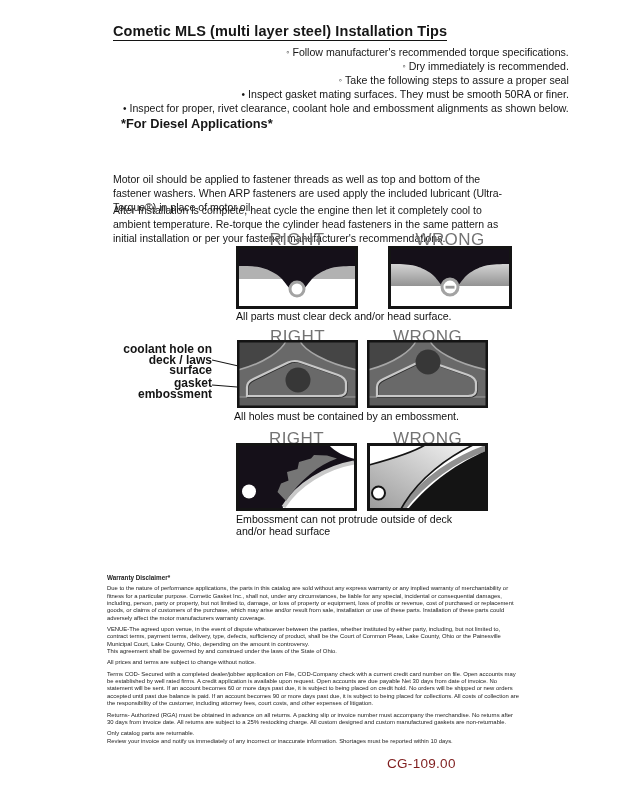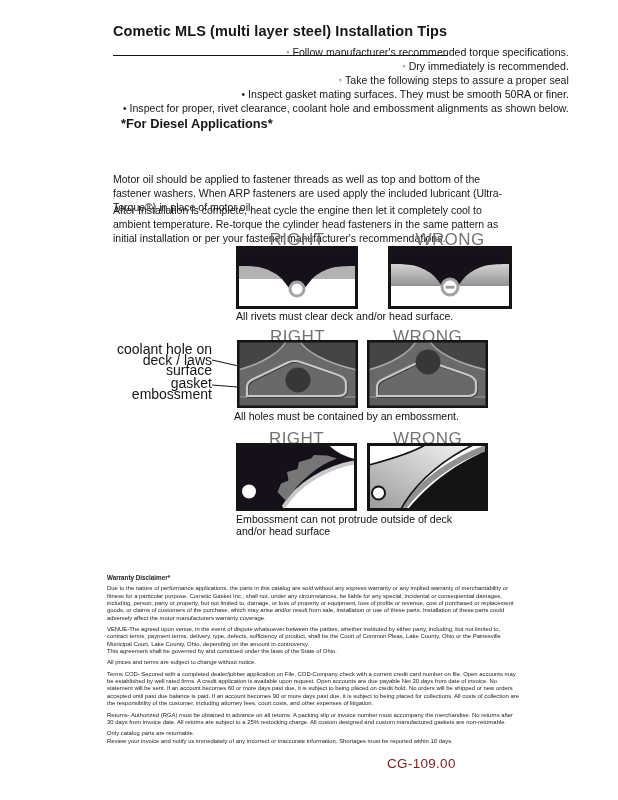--- a/index.html
+++ b/index.html
@@ -5,40 +5,40 @@
   * { margin:0; padding:0; box-sizing:border-box; }
   html,body { background:#e8e8e8; }
   .page {
     position:relative; width:618px; height:800px; background:#ffffff;
     font-family:"Liberation Sans", sans-serif; color:#161616; overflow:hidden;
     margin:0 auto;
   }
   .title {
     position:absolute; left:113px; top:23px;
     font-size:14.5px; font-weight:bold; letter-spacing:0.1px;
-    border-bottom:1.6px solid #141414; padding-bottom:16px;
+    border-bottom:1.6px solid #141414; padding-bottom:1px;
   }
   .bullets { position:absolute; left:106px; top:45px; font-size:10.6px; }
   .bullet-line { height:14px; line-height:14px; white-space:nowrap;text-align:right; }
   .bullet-line.sub { padding-left:17px; }
   .glyph-o { font-size:9px; vertical-align:1px; margin-right:3px; }
   .glyph-d { font-size:10px; margin-right:3px; }
 
   .diesel-heading { position:absolute; left:113px; top:116px; font-size:12.8px; font-weight:bold;margin-left:8px; }
   .body-par { position:absolute; left:113px; width:404px; font-size:10.5px; line-height:14px;margin-top:40px; }
   .p1 { top:132px; }
   .p2 { top:163px; }
   .note { top:206px; width:420px; }
 
   .rw-label { position:absolute; font-size:17px; letter-spacing:0.4px; text-align:center; color:#737373; }
   .panel { position:absolute; }
   .panel svg { display:block; }
   .caption { position:absolute; font-size:10.6px; line-height:11.5px; color:#111; }
 
-  .ann { position:absolute; font-size:14px; line-height:10.6px; text-align:right; width:96px; color:#141414; }
+  .ann { position:absolute; font-size:12px; line-height:10.6px; text-align:right; width:96px; color:#141414;font-weight:bold; }
   .leader { position:absolute; pointer-events:none; }
 
   .disclaimer { position:absolute; left:107px; top:574px; width:412px; font-size:5.9px; line-height:7.35px; color:#222; }
   .disclaimer .dh { font-weight:bold; font-size:6.3px; }
   .disclaimer p { margin-top:4px; }
   .disclaimer p.tight { margin-top:0; }
 
   .footer-code { position:absolute; left:387px; top:756px; font-size:13.5px; letter-spacing:0.3px; color:#7f1d1d; }
 </style>
 </head>
@@ -85,21 +85,21 @@
       <rect x="1.5" y="1.5" width="121" height="60" fill="#ffffff"></rect>
       <rect x="2" y="18" width="120" height="22" fill="url(#gw1)"></rect>
       <rect x="2" y="40" width="120" height="21" fill="#ffffff"></rect>
       <path d="M2,2 H122 V18 C101,18 95,19 84,25.5 C72,32.5 71,44 62,44 C53,44 52,32.5 40,25.5 C29,19 23,18 2,18 Z" fill="#151019"></path>
       <circle cx="62" cy="41" r="8" fill="#ffffff" stroke="#a3a3a3" stroke-width="3"></circle>
       <rect x="57.5" y="39.8" width="9" height="2.8" fill="#9a9a9a"></rect>
       <rect x="1.5" y="1.5" width="121" height="60" fill="none" stroke="#141414" stroke-width="3"></rect>
     </svg>
   </div>
 
-  <div class="caption" style="left:236px; top:311px;">All rivets must clear deck and/or head surface.</div>
+  <div class="caption" style="left:236px; top:311px;">All parts must clear deck and/or head surface.</div>
 
   <div class="rw-label" style="left:237px; top:327px; width:121px;">RIGHT</div>
   <div class="rw-label" style="left:367px; top:327px; width:121px;">WRONG</div>
 
   <div class="ann" style="left:116px; top:344px;">
     <div>coolant hole on</div>
     <div>deck / laws surface</div>
   </div>
   <div class="ann" style="left:116px; top:378px;">
     <div>gasket embossment</div>

